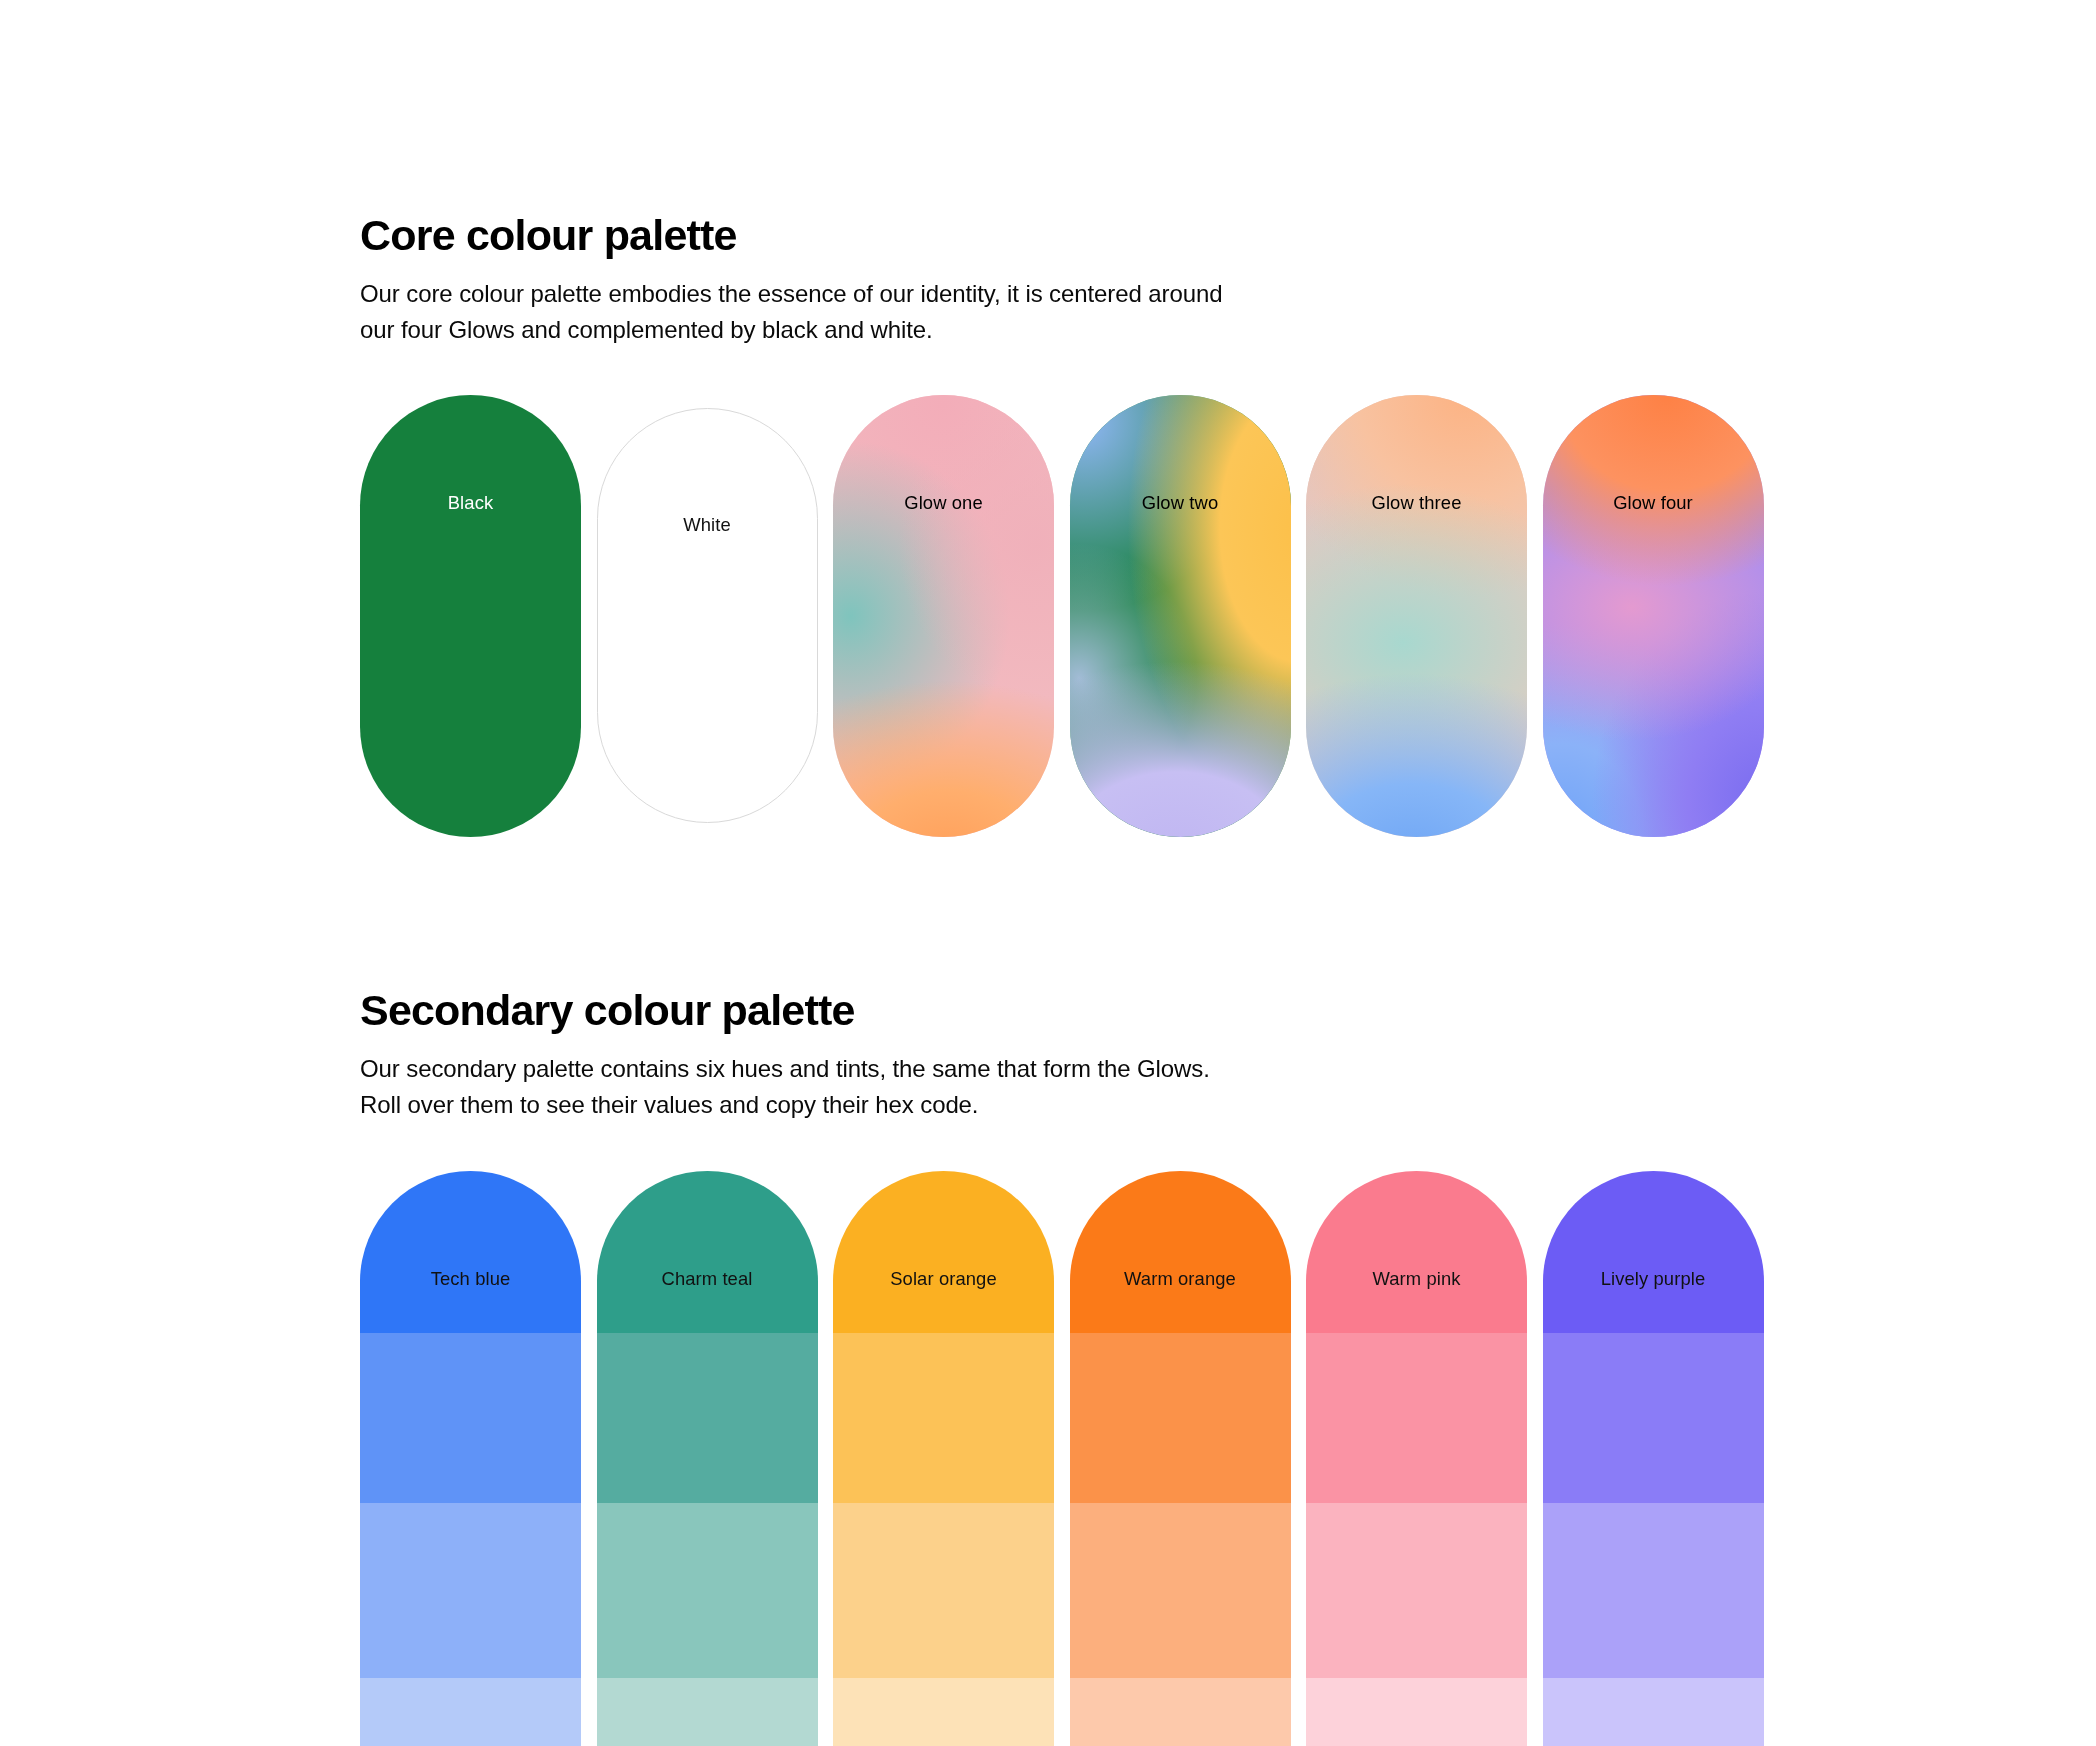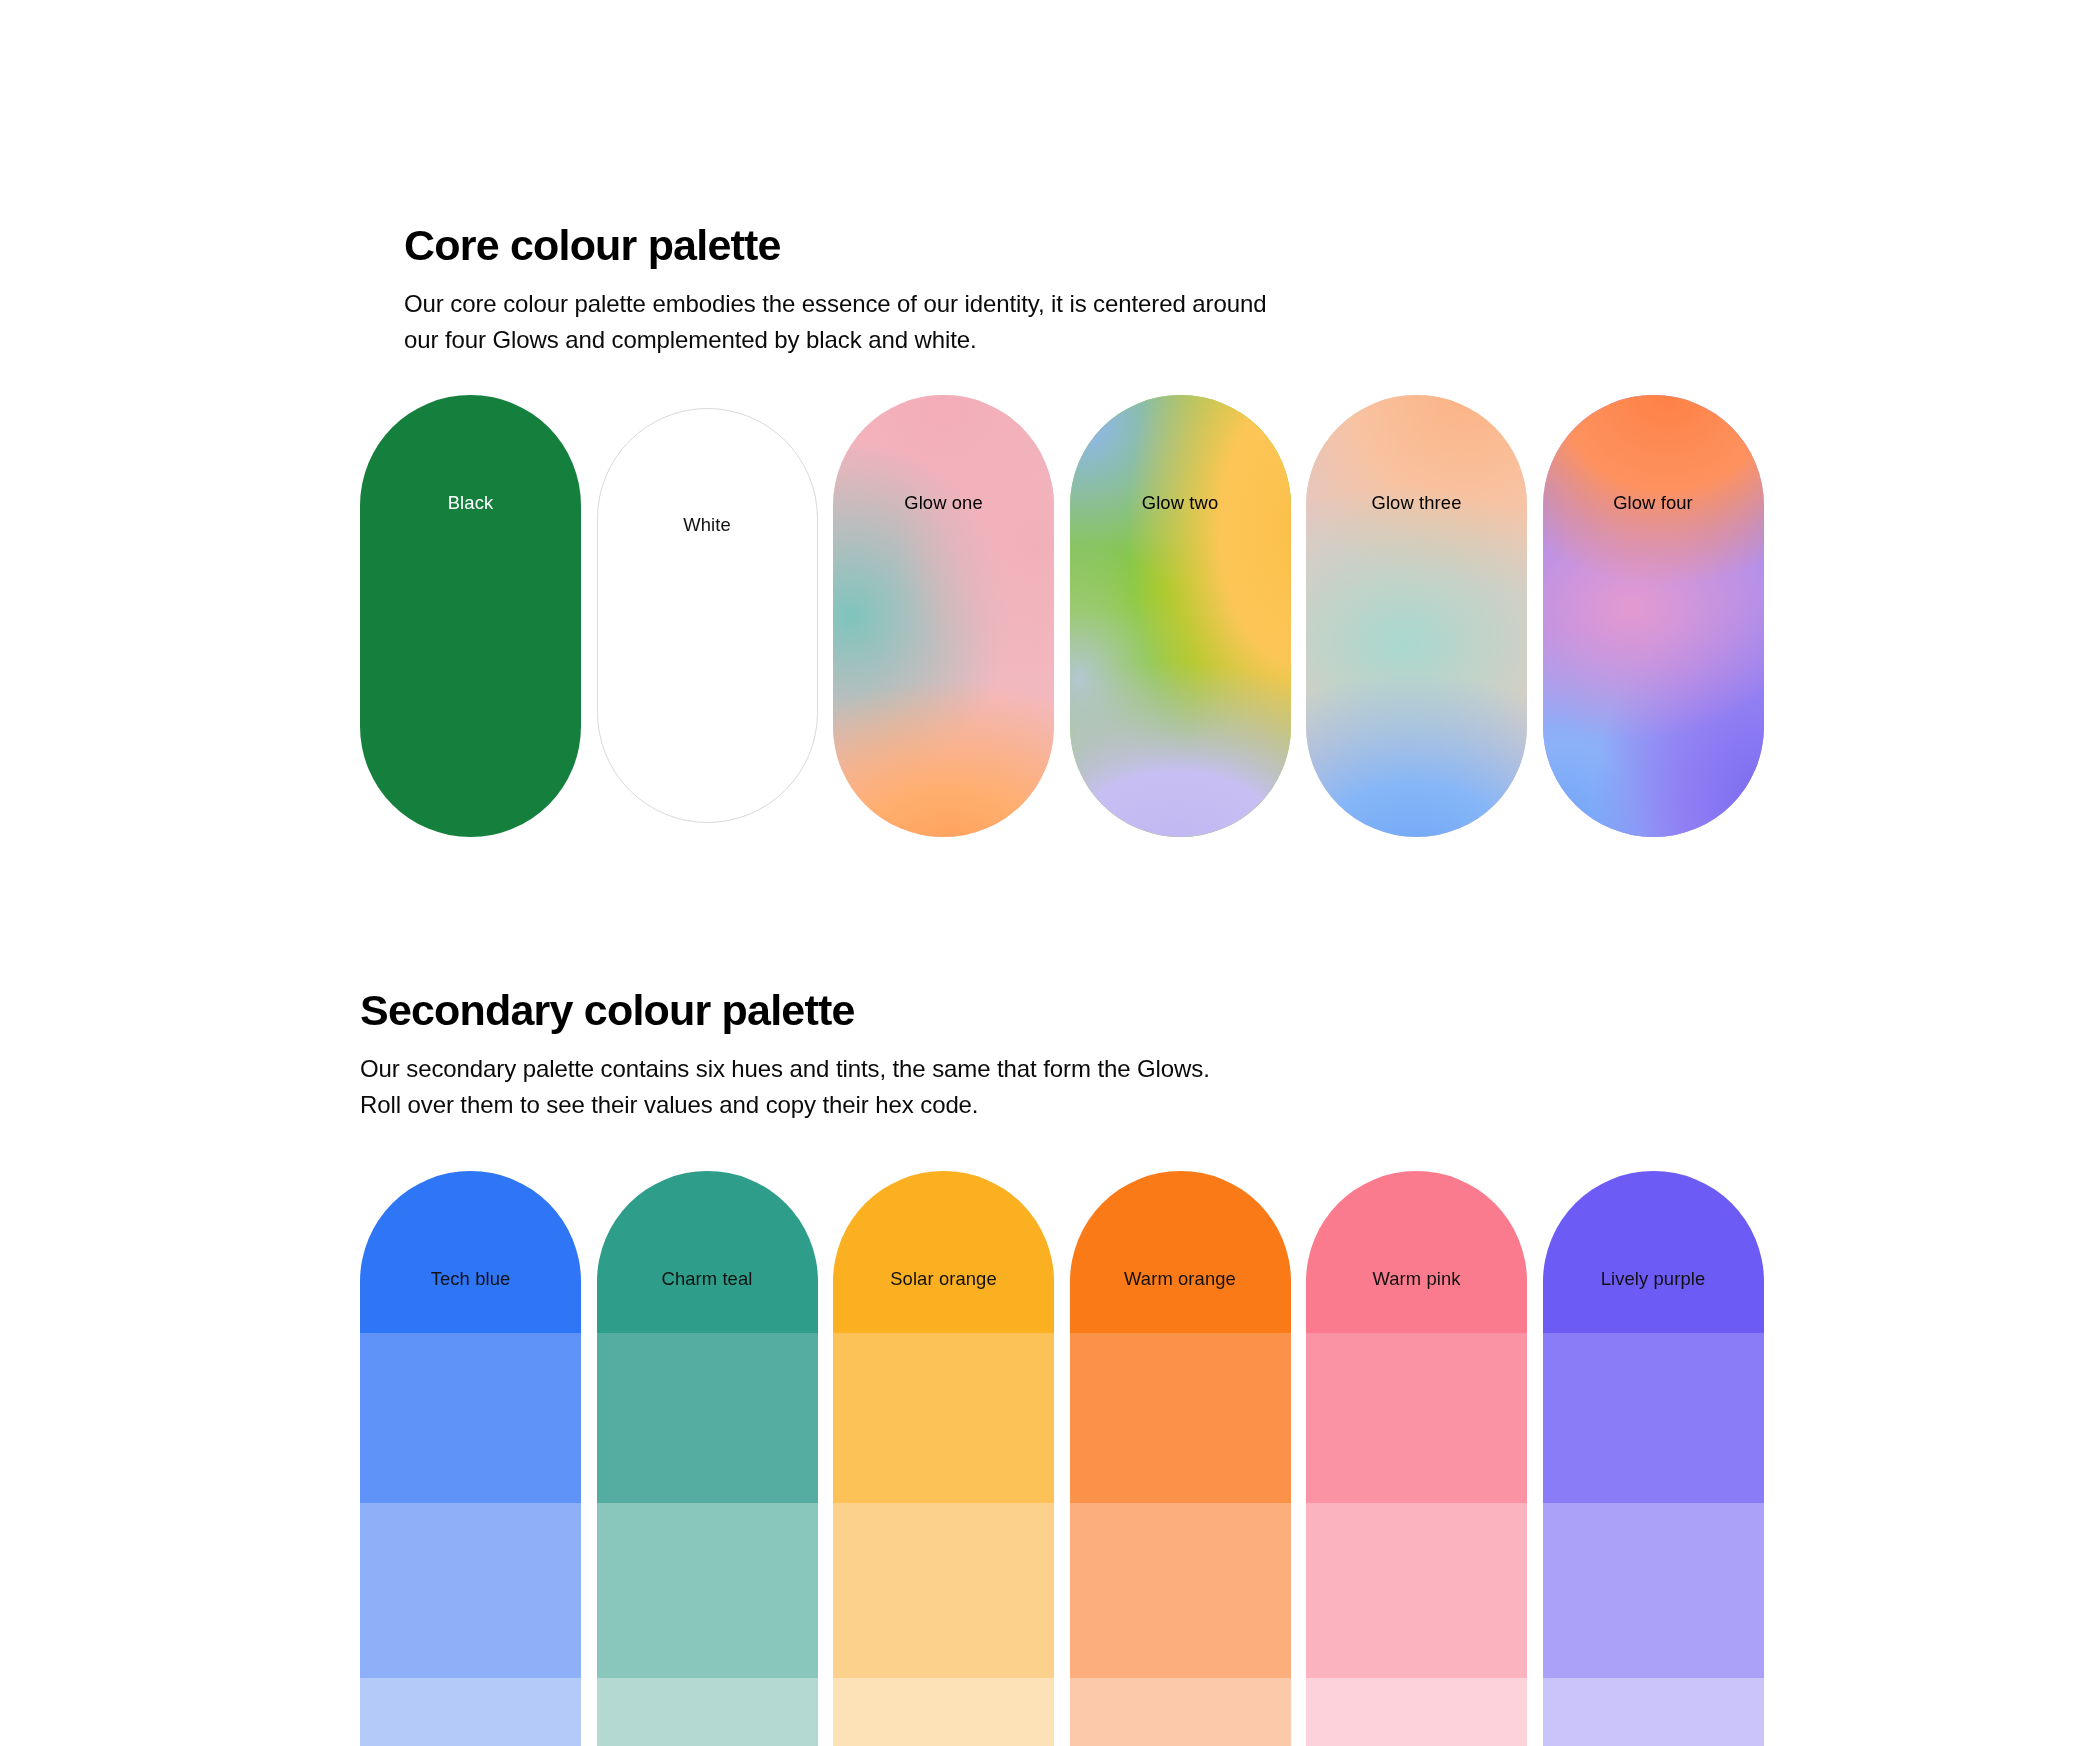--- a/index.html
+++ b/index.html
@@ -6,21 +6,21 @@
   html, body {
     width:2096px; height:1747px;
     background:#ffffff;
     font-family:"Liberation Sans", sans-serif;
     overflow:hidden;
   }
   .page { position:relative; width:2096px; height:1747px; background:#fff; }
 
   
   .section { position:absolute; left:360px; }
-  #core-section { top:221px;margin-left:44px; }
+  #core-section { top:211px; }
   #secondary-section { top:986px; }
 
   .section-title {
     font-size:43px;
     font-weight:700;
     letter-spacing:-0.8px;
     color:#000;
     line-height:1.12;
     white-space:nowrap;
   }
@@ -78,21 +78,21 @@
   .sw-glow1 .g1 { background:
       radial-gradient(120% 62% at 50% 2%, #f3adb9 0%, rgba(243,173,185,0) 72%); }
   .sw-glow1 .g2 { background:
       radial-gradient(95% 52% at 8% 50%, #7fc4bd 0%, rgba(127,196,189,0) 76%); }
   .sw-glow1 .g3 { background:
       radial-gradient(135% 48% at 52% 104%, #ffa05a 0%, #ffae6d 30%, rgba(255,174,109,0) 82%); }
   .sw-glow1 .g4 { background:
       radial-gradient(80% 45% at 92% 34%, rgba(240,176,186,0.95) 0%, rgba(240,176,186,0) 78%); }
 
   
-  .sw-glow2 { background:#84cc16; }
+  .sw-glow2 { background:#15803d; }
   .sw-glow2 .g1 { background:
       radial-gradient(110% 58% at 6% 6%, #8fb6f5 0%, rgba(143,182,245,0) 74%); }
   .sw-glow2 .g2 { background:
       radial-gradient(95% 80% at 104% 30%, #fcc04a 0%, #fcc657 38%, rgba(252,198,87,0) 82%); }
   .sw-glow2 .g3 { background:
       radial-gradient(140% 52% at 48% 104%, #c0b6f2 0%, #c7bff3 36%, rgba(199,191,243,0) 84%); }
   .sw-glow2 .g4 { background:
       radial-gradient(70% 40% at 4% 64%, rgba(186,198,240,0.85) 0%, rgba(186,198,240,0) 76%); }
 
   

